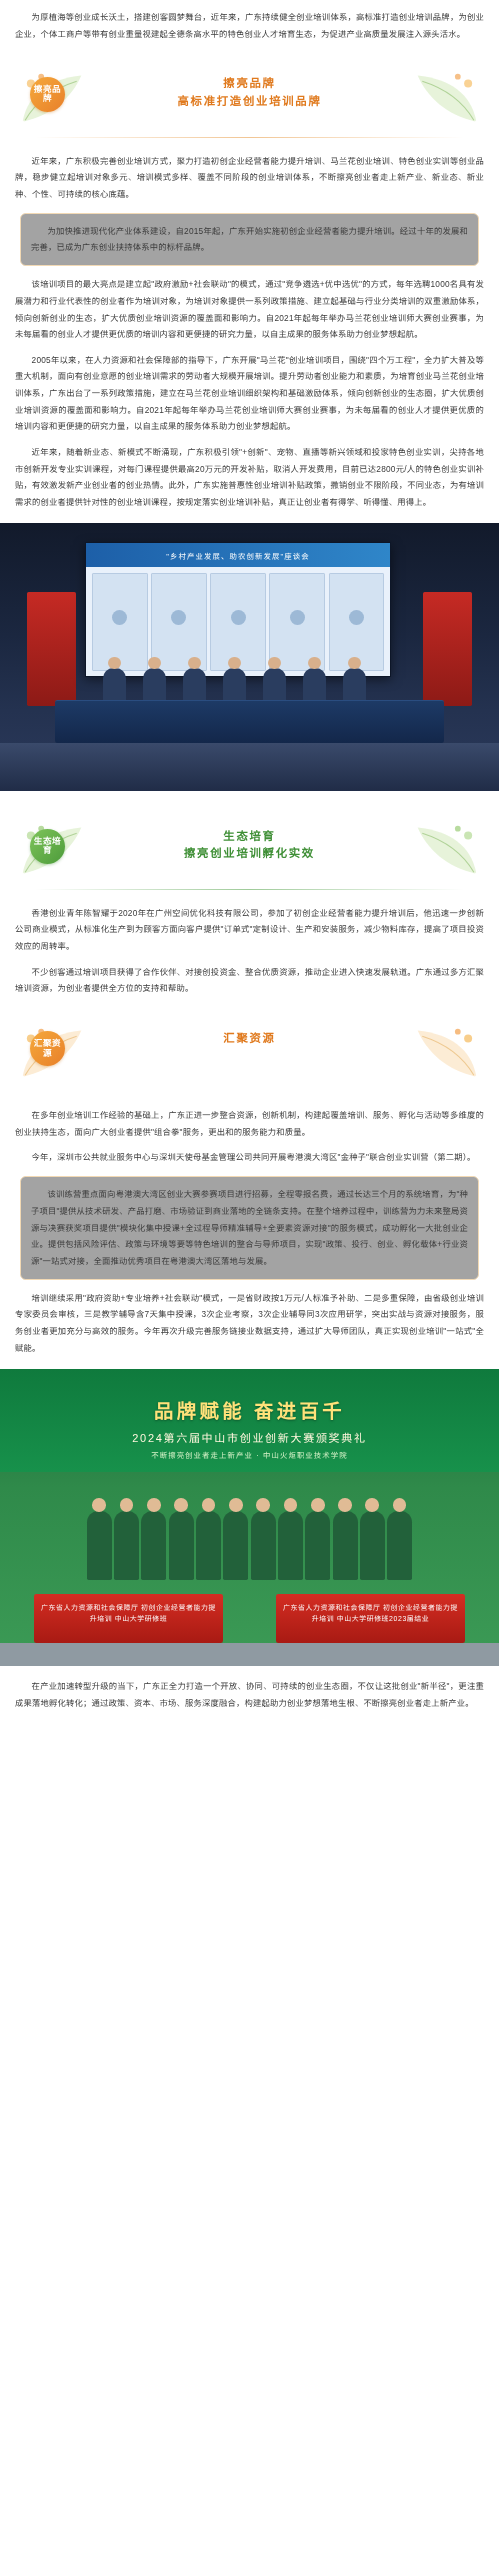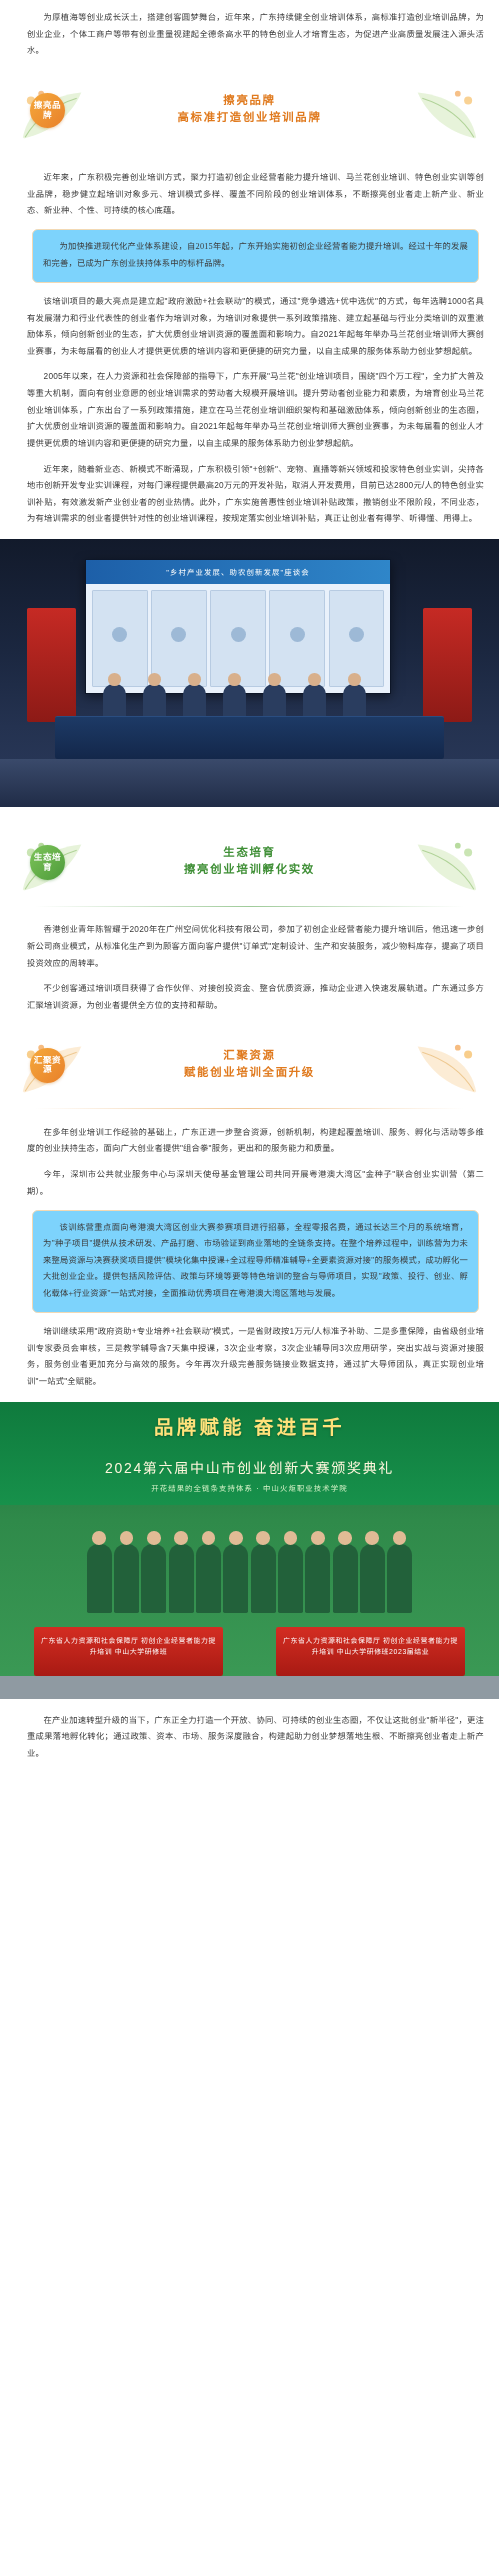--- a/index.html
+++ b/index.html
@@ -85,40 +85,38 @@
     height: 0.6px;
     background: linear-gradient(to right, rgba(230,150,60,0), rgba(230,150,60,.55), rgba(230,150,60,0));
   }
   .head-rule.green {
     background: linear-gradient(to right, rgba(80,160,70,0), rgba(80,160,70,.55), rgba(80,160,70,0));
   }
 
   
   .body {
     padding: 0 15px;
-    margin-left: 12px;
   }
   p.para {
     font-size: 8.3px;
     line-height: 2.0;
     color: #3b3b3b;
     margin: 9.1px 0;
     text-align: justify;
     text-indent: 2em;
     letter-spacing: 0.2px;
   }
 
   
   .callout {
     margin: 10.3px 4.6px;
     padding: 9.1px 10.3px;
     border-radius: 5.7px;
-    background: #7dd3fc;
+    background: #a3a3a3;
     border: 0.6px solid #f2d9b4;
-    font-family: Liberation Serif, serif;
   }
   .callout p {
     margin: 0;
     font-size: 8.3px;
     line-height: 2.0;
     color: #3b3b3b;
     text-align: justify;
     text-indent: 2em;
     letter-spacing: 0.2px;
   }
@@ -227,32 +225,32 @@
     background: linear-gradient(180deg,#1f6a3a 0%,#2f8a4a 40%,#3c9b56 100%);
     position: relative;
   }
   .group .gbanner {
     position: absolute;
     left: 0; right: 0; top: 0;
     height: 103px;
     background: linear-gradient(180deg,#0f7a3d,#17914b);
     color: #ffe9a8;
     text-align: center;
-    padding-top: 9px;
+    padding-top: 26px;
   }
   .group .gbanner .t1 {
     font-size: 19.4px;
     font-weight: bold;
     letter-spacing: 3.4px;
     color: #ffe27a;
     text-shadow: 0 1.1px 2.3px rgba(0,0,0,.35);
   }
   .group .gbanner .t2 {
-    margin-top: 17px;
-    font-size: 14px;
+    margin-top: 5px;
+    font-size: 11px;
     letter-spacing: 1.7px;
     color: #fff7dd;
   }
   .group .gbanner .t3 {
     margin-top: 4.6px;
     font-size: 7.4px;
     letter-spacing: 1.1px;
     color: #d7f3c8;
   }
   .group .people {
@@ -412,21 +410,20 @@
       </svg>
       <svg class="leafsvg head-leaf head-leaf-r" viewBox="0 0 120 96">
         <path d="M10,86 C20,40 55,14 112,8 C96,46 60,78 12,88 Z" fill="#fbe6c8" opacity=".85"></path>
         <path d="M14,86 C34,52 66,30 104,18" stroke="#edc487" stroke-width="2" fill="none"></path>
         <circle cx="24" cy="22" r="7" fill="#f6c06a" opacity=".85"></circle>
         <circle cx="42" cy="10" r="5" fill="#f3a85a" opacity=".85"></circle>
       </svg>
       <div class="head-badge">汇聚资源</div>
       <div class="head-text">
         <div class="l1">汇聚资源</div>
-        <div class="l2">赋能创业培训全面升级</div>
       </div>
     </div>
     <div class="head-rule"></div>
   </div>
 
   <div class="body">
     <p class="para">在多年创业培训工作经验的基础上，广东正进一步整合资源，创新机制，构建起覆盖培训、服务、孵化与活动等多维度的创业扶持生态，面向广大创业者提供"组合拳"服务，更出和的服务能力和质量。</p>
     <p class="para">今年，深圳市公共就业服务中心与深圳天使母基金管理公司共同开展粤港澳大湾区"金种子"联合创业实训营（第二期）。</p>
 
     <div class="callout">
@@ -435,21 +432,21 @@
 
 
     <p class="para">培训继续采用"政府资助+专业培养+社会联动"模式，一是省财政按1万元/人标准予补助、二是多重保障，由省级创业培训专家委员会审核，三是教学辅导含7天集中授课，3次企业考察，3次企业辅导同3次应用研学，突出实战与资源对接服务，服务创业者更加充分与高效的服务。今年再次升级完善服务链接业数据支持，通过扩大导师团队，真正实现创业培训"一站式"全赋能。</p>
   </div>
 
   <div class="photo">
     <div class="canvas group">
       <div class="gbanner">
         <div class="t1">品牌赋能  奋进百千</div>
         <div class="t2">2024第六届中山市创业创新大赛颁奖典礼</div>
-        <div class="t3">开花结果的全链条支持体系 · 中山火炬职业技术学院</div>
+        <div class="t3">不断擦亮创业者走上新产业 · 中山火炬职业技术学院</div>
       </div>
       <div class="people">
         <div class="p"></div>
         <div class="p"></div>
         <div class="p"></div>
         <div class="p"></div>
         <div class="p"></div>
         <div class="p"></div>
         <div class="p"></div>
         <div class="p"></div>

